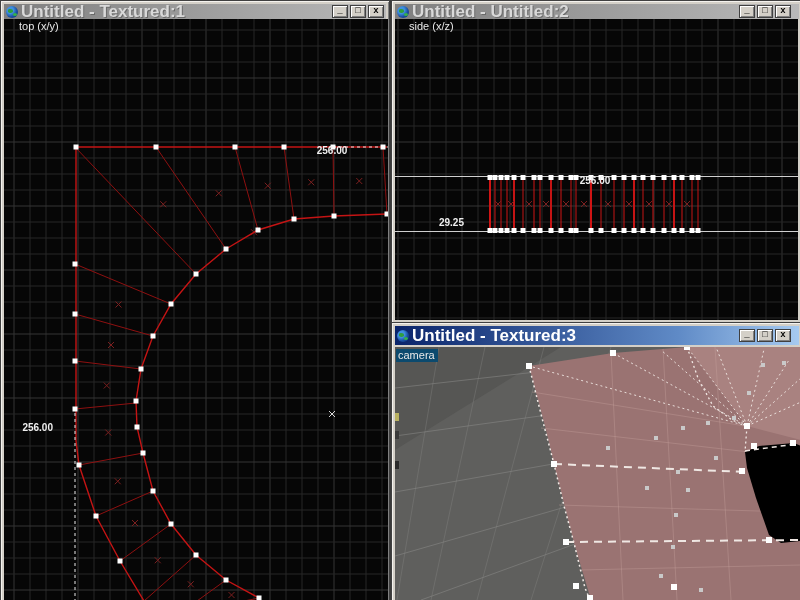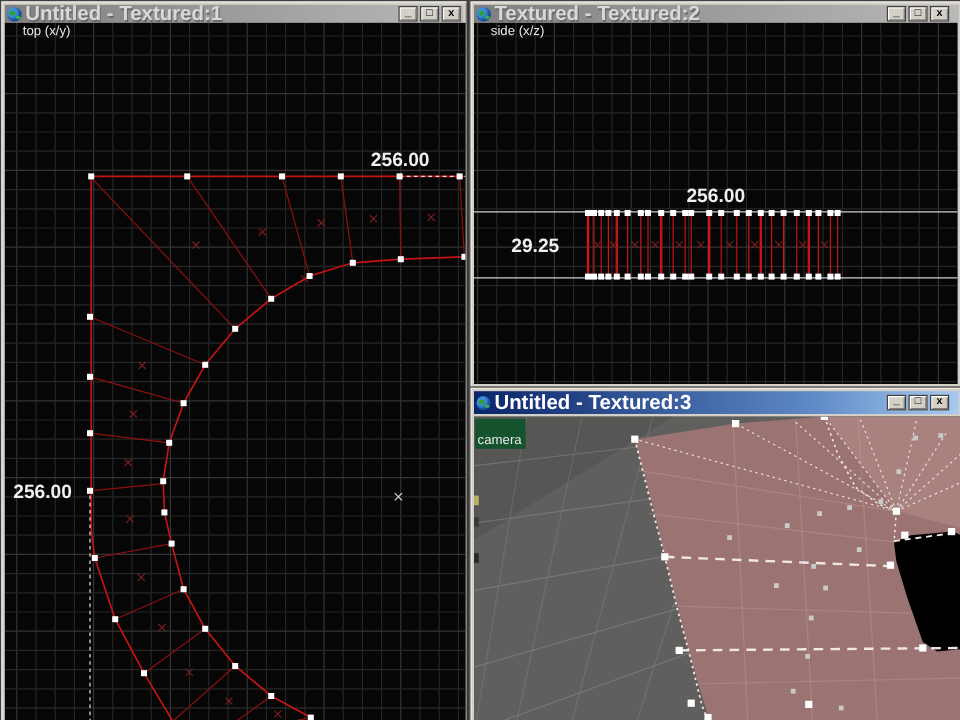--- a/index.html
+++ b/index.html
@@ -25,23 +25,23 @@
   .appicon:after{content:"";position:absolute;right:1px;bottom:2px;width:4px;height:3px;
            background:#35b04a;border-radius:50%;}
   .winbtns{margin-left:auto;display:flex;gap:2px;}
   .wbtn{width:16px;height:13px;background:#D4D0C8;border:1px solid #404040;
         box-shadow:inset 1px 1px 0 #ffffff, inset -1px -1px 0 #808080;
         font-size:9px;line-height:11px;text-align:center;color:#000;
         font-family:"Liberation Mono", monospace;font-weight:bold;}
   .client{position:absolute;background:#060606;overflow:hidden;}
   .client svg{position:absolute;left:0;top:0;}
   .vplabel{position:absolute;font-size:11px;color:#e8e8e8;z-index:5;white-space:nowrap;}
-  .vplabel.boxed{background:#14532d;padding:12px 3px 1px 2px;}
-  .meas{position:absolute;font-size:16px;font-weight:bold;color:#efefef;z-index:6;
-        white-space:nowrap;}
+  .vplabel.boxed{background:#0c4a6e;padding:0 3px 1px 2px;}
+  .meas{position:absolute;font-size:10px;font-weight:bold;color:#efefef;z-index:6;
+        white-space:nowrap;margin-top:20px;}
   .edgemark{position:absolute;width:4px;height:8px;z-index:7;}
 </style>
 </head>
 <body>
 
 <div class="screen">
 
   <div class="window" style="left:0;top:0;width:390px;height:602px;">
     <div class="titlebar inactive">
       <div class="appicon"></div>
@@ -199,21 +199,21 @@
         </svg>
       </div>
     <div class="vplabel" style="left:18px;top:19px;">top (x/y)</div>
     <div class="meas" style="left:308px;top:124px;width:46px;text-align:center;">256.00</div>
     <div class="meas" style="left:10px;top:401px;width:42px;text-align:right;">256.00</div>
   </div>
 
   <div class="window" style="left:391px;top:0;width:412px;height:325px;">
     <div class="titlebar inactive">
       <div class="appicon"></div>
-      <span class="ttext">Textured - Textured:2</span>
+      <span class="ttext">Untitled - Untitled:2</span>
       <span class="winbtns" style="margin-right:6px;">
         <span class="wbtn">_</span>
         <span class="wbtn">□</span>
         <span class="wbtn">x</span>
       </span>
     </div>
     <div class="client" id="client-side" style="left:3px;top:18px;width:403px;height:301px;">
         <svg width="403" height="301" viewBox="394 18 403 301">
           <line x1="397" y1="18" x2="397" y2="319" stroke="#343434" stroke-width="1"></line>
           <line x1="413" y1="18" x2="413" y2="319" stroke="#262626" stroke-width="1"></line>

